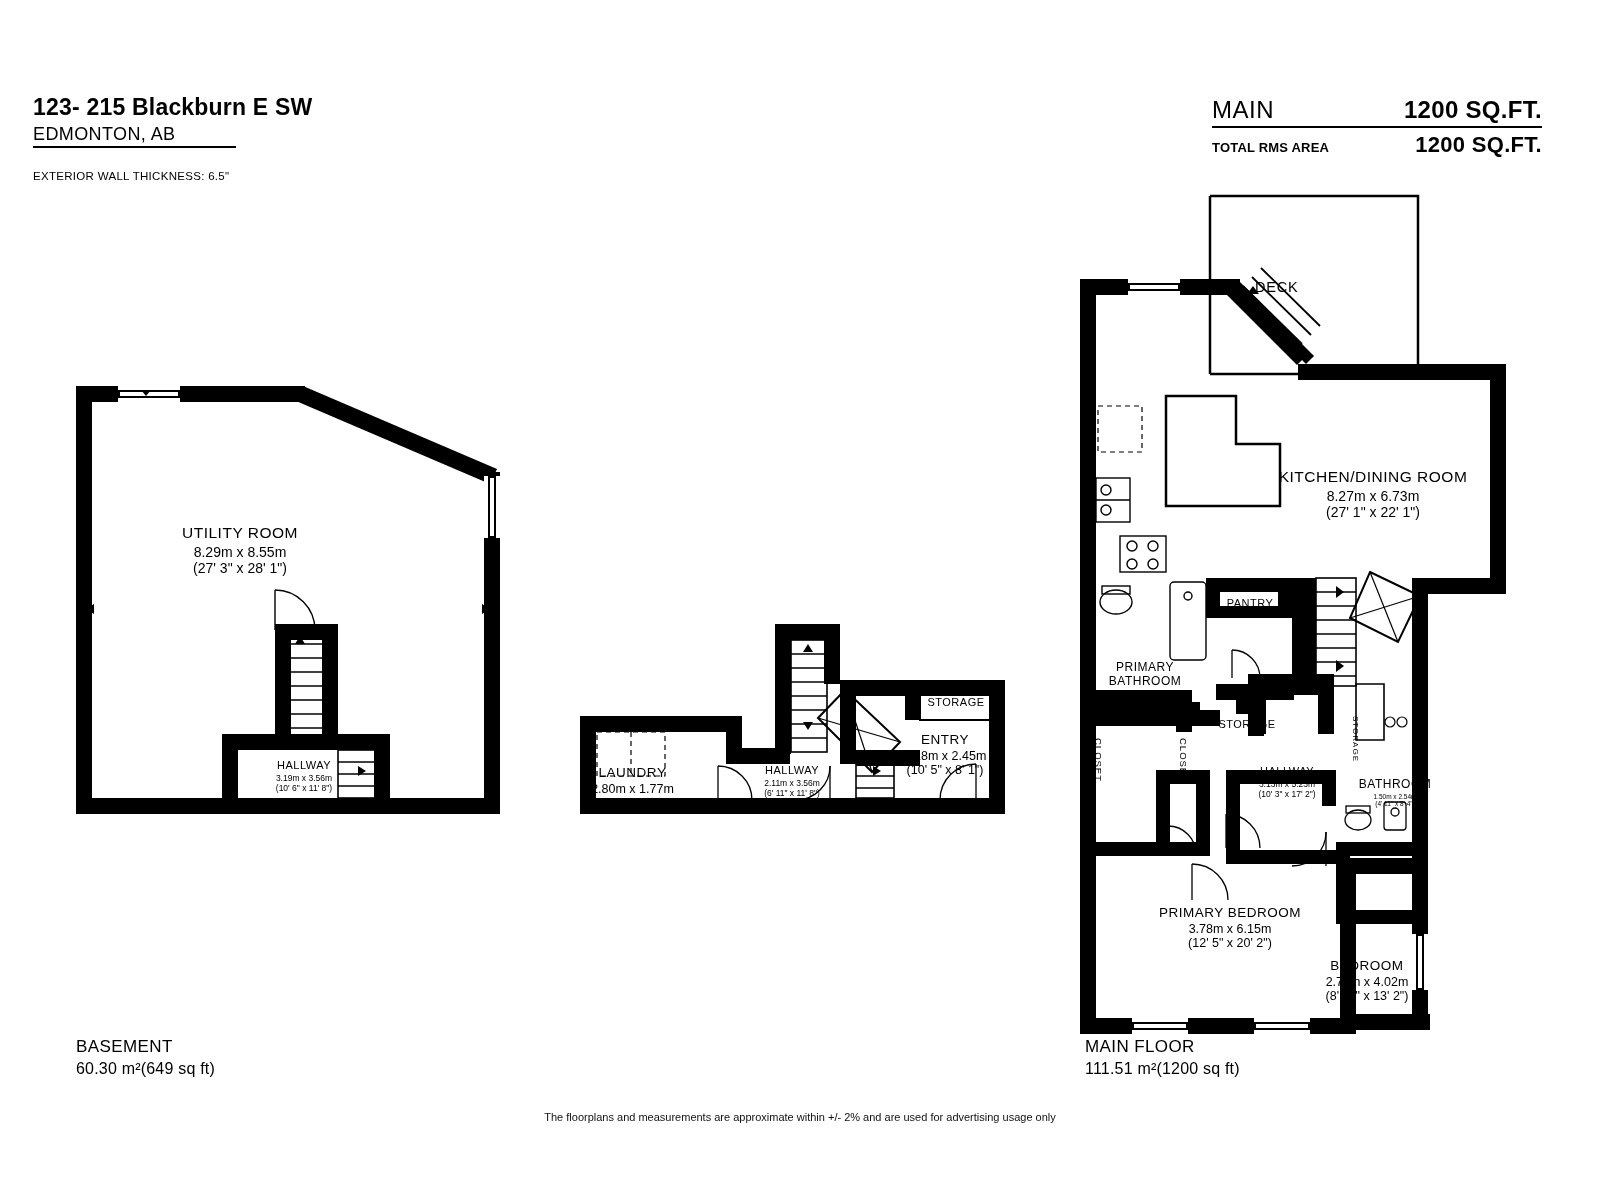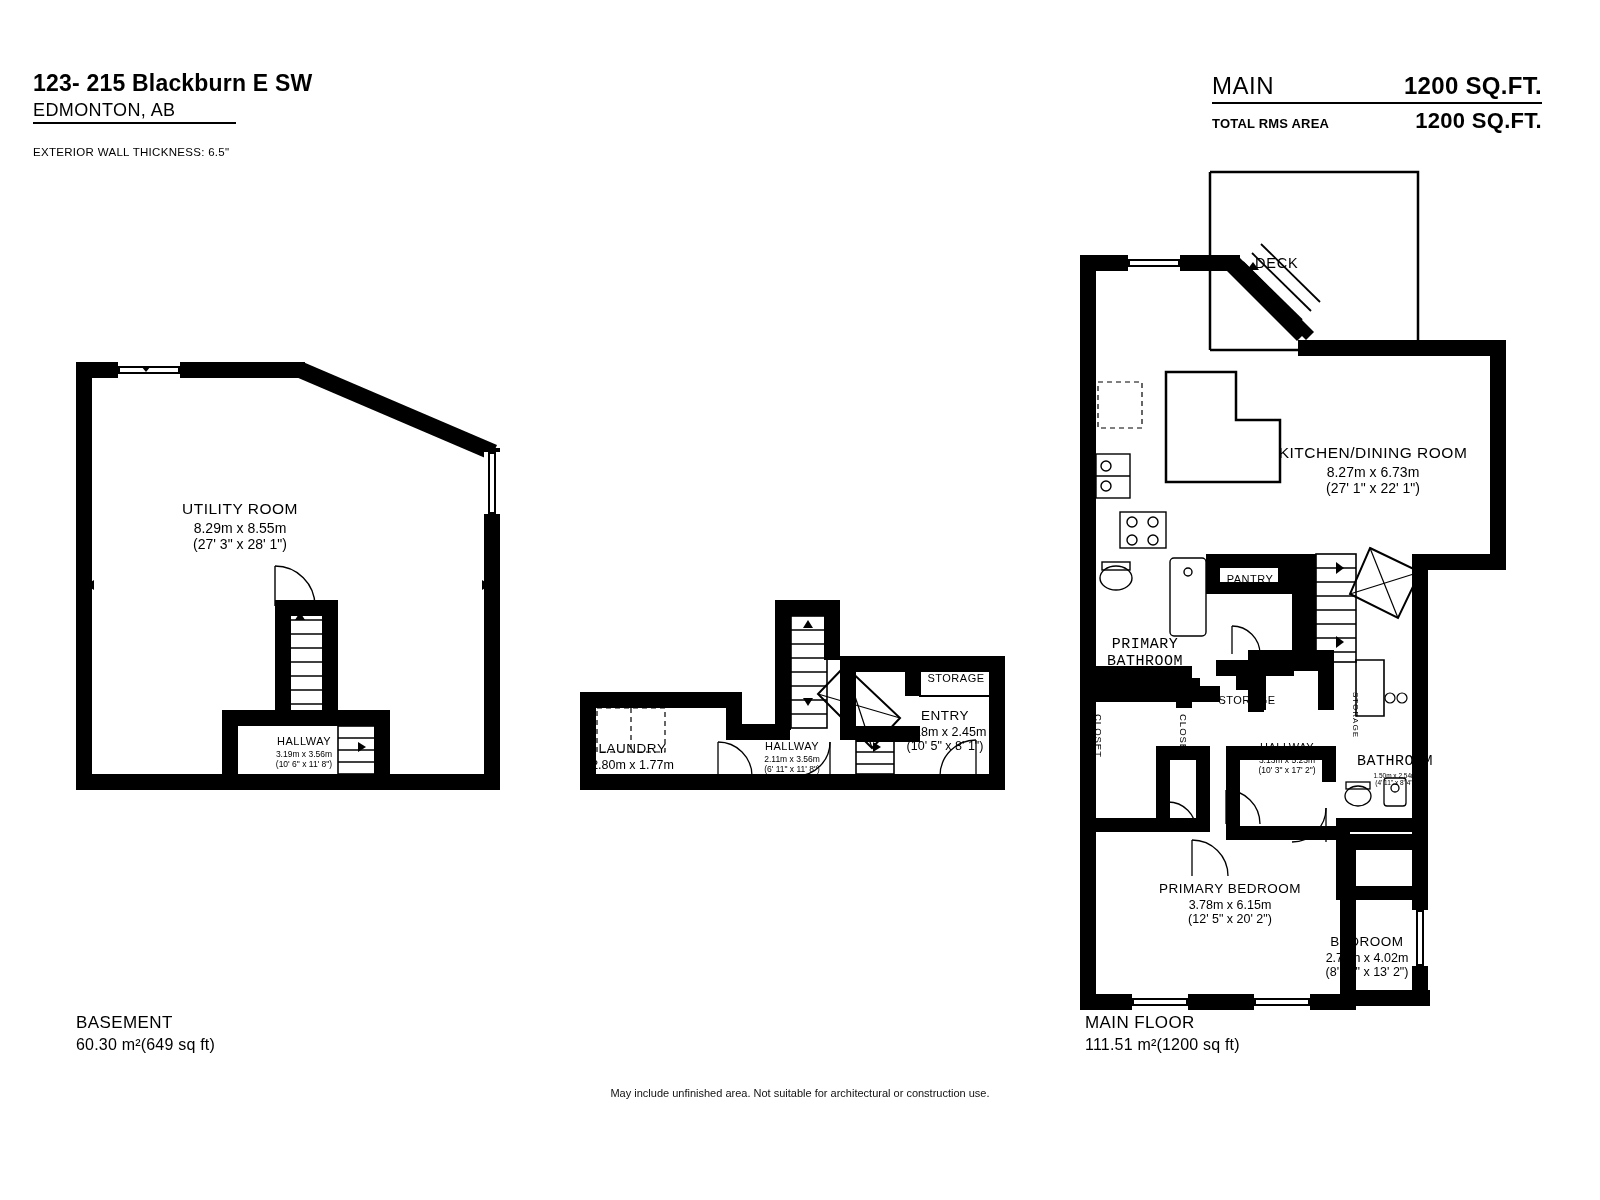--- a/index.html
+++ b/index.html
@@ -8,21 +8,21 @@
     background: #ffffff;
   }
   body {
     width: 1600px;
     height: 1200px;
     position: relative;
     font-family: "Liberation Sans", sans-serif;
     color: #000000;
     overflow: hidden;
   }
-  .abs { position: absolute; }
+  .abs { position: absolute; margin-top: 24px; }
 
   
   #title-block { left: 33px; top: 70px; }
   #address-line {
     font-size: 23px;
     font-weight: bold;
     letter-spacing: 0.2px;
     white-space: nowrap;
   }
   #city-line {
@@ -86,21 +86,21 @@
 
   .size-lg .rl-name { font-size: 15.5px; }
   .size-lg .rl-dim, .size-lg .rl-dim2 { font-size: 14px; }
 
   .size-md .rl-name { font-size: 13.5px; }
   .size-md .rl-dim, .size-md .rl-dim2 { font-size: 12.5px; }
 
   .size-sm .rl-name { font-size: 11px; }
   .size-sm .rl-dim, .size-sm .rl-dim2 { font-size: 8.5px; }
 
-  .size-xs .rl-name { font-size: 15px; font-family: Liberation Mono, monospace; }
+  .size-xs .rl-name { font-size: 12px; }
   .size-xs .rl-dim, .size-xs .rl-dim2 { font-size: 6.5px; }
 
   .plain-label {
     font-size: 11px;
     letter-spacing: 0.5px;
     text-align: center;
   }
   .plain-label.small { font-size: 9.5px; }
   .vert {
     writing-mode: vertical-rl;
@@ -654,14 +654,14 @@
   <div class="floor-caption-title">BASEMENT</div>
   <div class="floor-caption-sub">60.30 m²(649 sq ft)</div>
 </div>
 
 <div class="abs" id="main-caption">
   <div class="floor-caption-title">MAIN FLOOR</div>
   <div class="floor-caption-sub">111.51 m²(1200 sq ft)</div>
 </div>
 
 <div class="abs" id="disclaimer">
-  <div>May include unfinished area. Not suitable for architectural or construction use.</div>
+  <div>The floorplans and measurements are approximate within +/- 2% and are used for advertising usage only</div>
 </div>
 
 </body></html>

